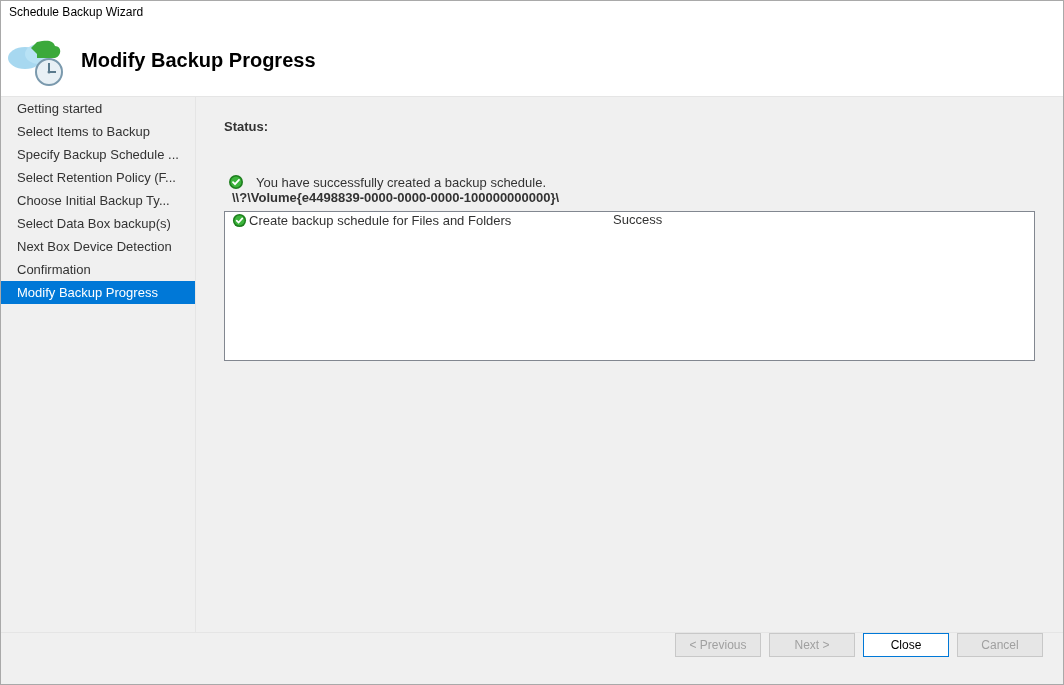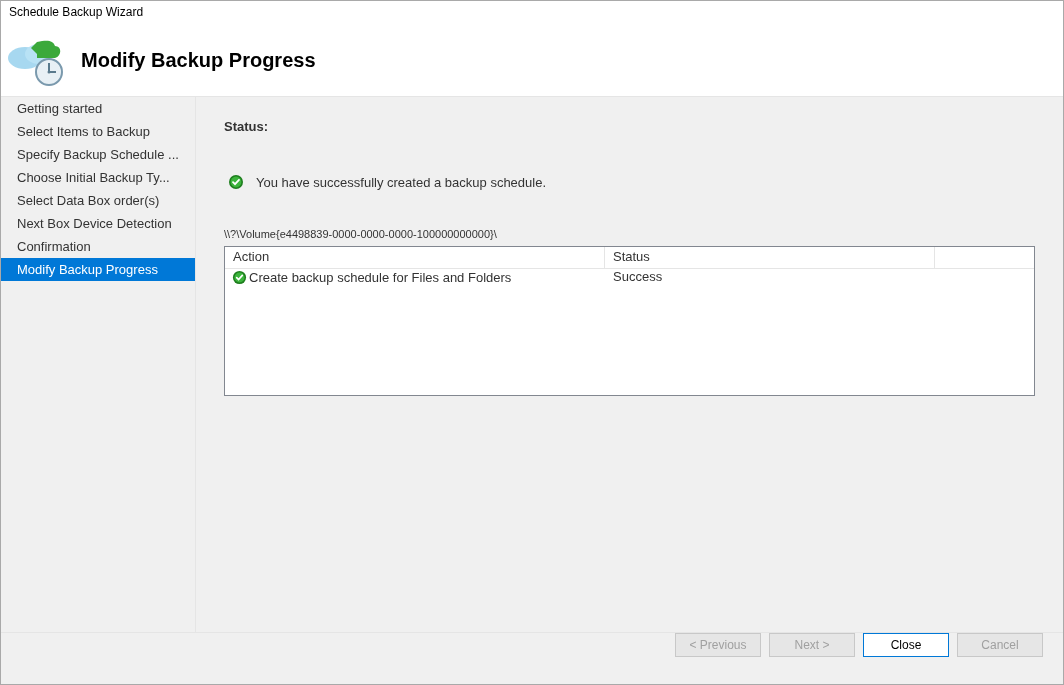--- a/index.html
+++ b/index.html
@@ -75,32 +75,33 @@
   }
   .status-label {
     font-weight: 700;
     font-size: 13px;
     margin-bottom: 40px;
   }
   .status-line {
     display: flex;
     align-items: center;
     gap: 12px;
-    margin-bottom: 38px;
     margin-left: 4px;
   }
   .success-icon {
     width: 16px; height: 16px;
     display: inline-flex; align-items: center; justify-content: center;
     flex-shrink: 0;
   }
   .status-text { font-size: 13px; }
   .volume-path {
-    font-size: 11px;
+    font-size: 13px;
+    margin-left: 8px;
     margin-bottom: 6px;
+    font-weight: bold;
   }
   .results-box {
     border: 1px solid #828790;
     background: #fff;
     height: 150px;
     overflow: hidden;
   }
   .results-header {
     display: flex;
     height: 22px;
@@ -178,22 +179,23 @@
     </div>
     <div class="header-title">Modify Backup Progress</div>
   </div>
 
   <div class="body">
 
     <div class="sidebar">
       <div class="sidebar-item">Getting started</div>
       <div class="sidebar-item">Select Items to Backup</div>
       <div class="sidebar-item">Specify Backup Schedule ...</div>
+      <div class="sidebar-item">Select Retention Policy (F...</div>
       <div class="sidebar-item">Choose Initial Backup Ty...</div>
-      <div class="sidebar-item">Select Data Box order(s)</div>
+      <div class="sidebar-item">Select Data Box backup(s)</div>
       <div class="sidebar-item">Next Box Device Detection</div>
       <div class="sidebar-item">Confirmation</div>
       <div class="sidebar-item selected">Modify Backup Progress</div>
     </div>
 
     <div class="content">
       <div class="status-label">Status:</div>
 
       <div class="status-line">
         <span class="success-icon">
@@ -202,25 +204,20 @@
             <circle cx="8" cy="8" r="5.4" fill="#3cb43c"></circle>
             <path d="M5 8.2 L7 10.2 L11 5.8" stroke="#fff" stroke-width="1.8" fill="none" stroke-linecap="round"></path>
           </svg>
         </span>
         <span class="status-text">You have successfully created a backup schedule.</span>
       </div>
 
       <div class="volume-path">\\?\Volume{e4498839-0000-0000-0000-100000000000}\</div>
 
       <div class="results-box">
-        <div class="results-header">
-          <div class="col-action">Action</div>
-          <div class="col-status">Status</div>
-          <div class="col-spacer"></div>
-        </div>
         <div class="results-row">
           <div class="row-action">
             <span class="success-icon">
               <svg width="15" height="15" viewBox="0 0 16 16">
                 <circle cx="8" cy="8" r="7" fill="#1e7e1e"></circle>
                 <circle cx="8" cy="8" r="5.4" fill="#3cb43c"></circle>
                 <path d="M5 8.2 L7 10.2 L11 5.8" stroke="#fff" stroke-width="1.8" fill="none" stroke-linecap="round"></path>
               </svg>
             </span>
             <span>Create backup schedule for Files and Folders</span>

